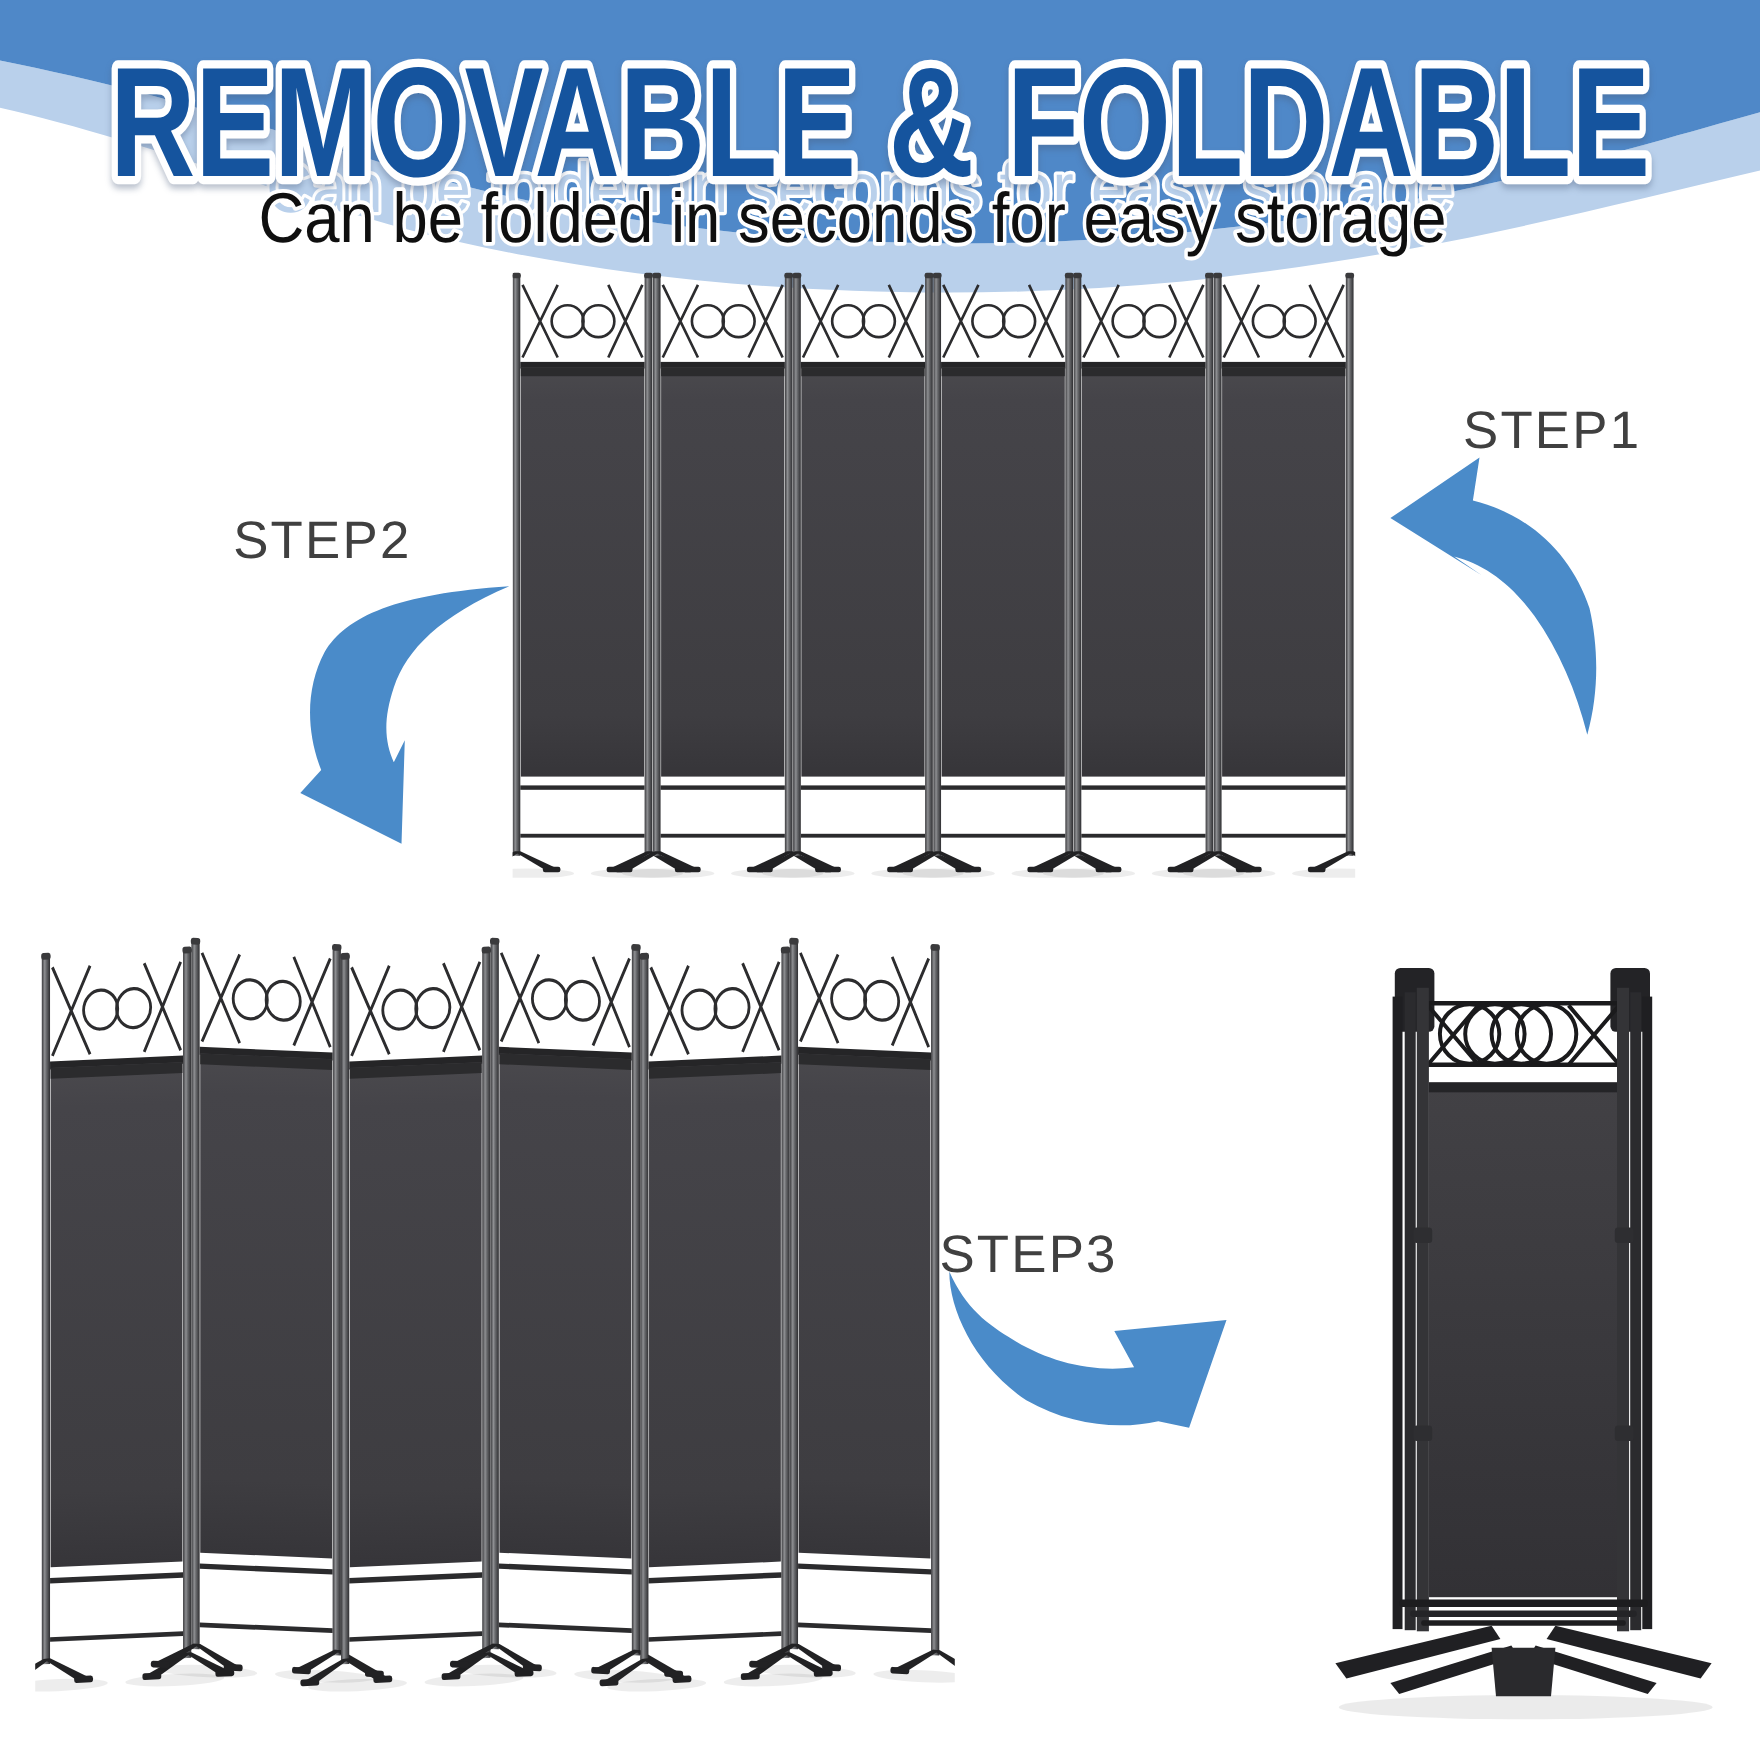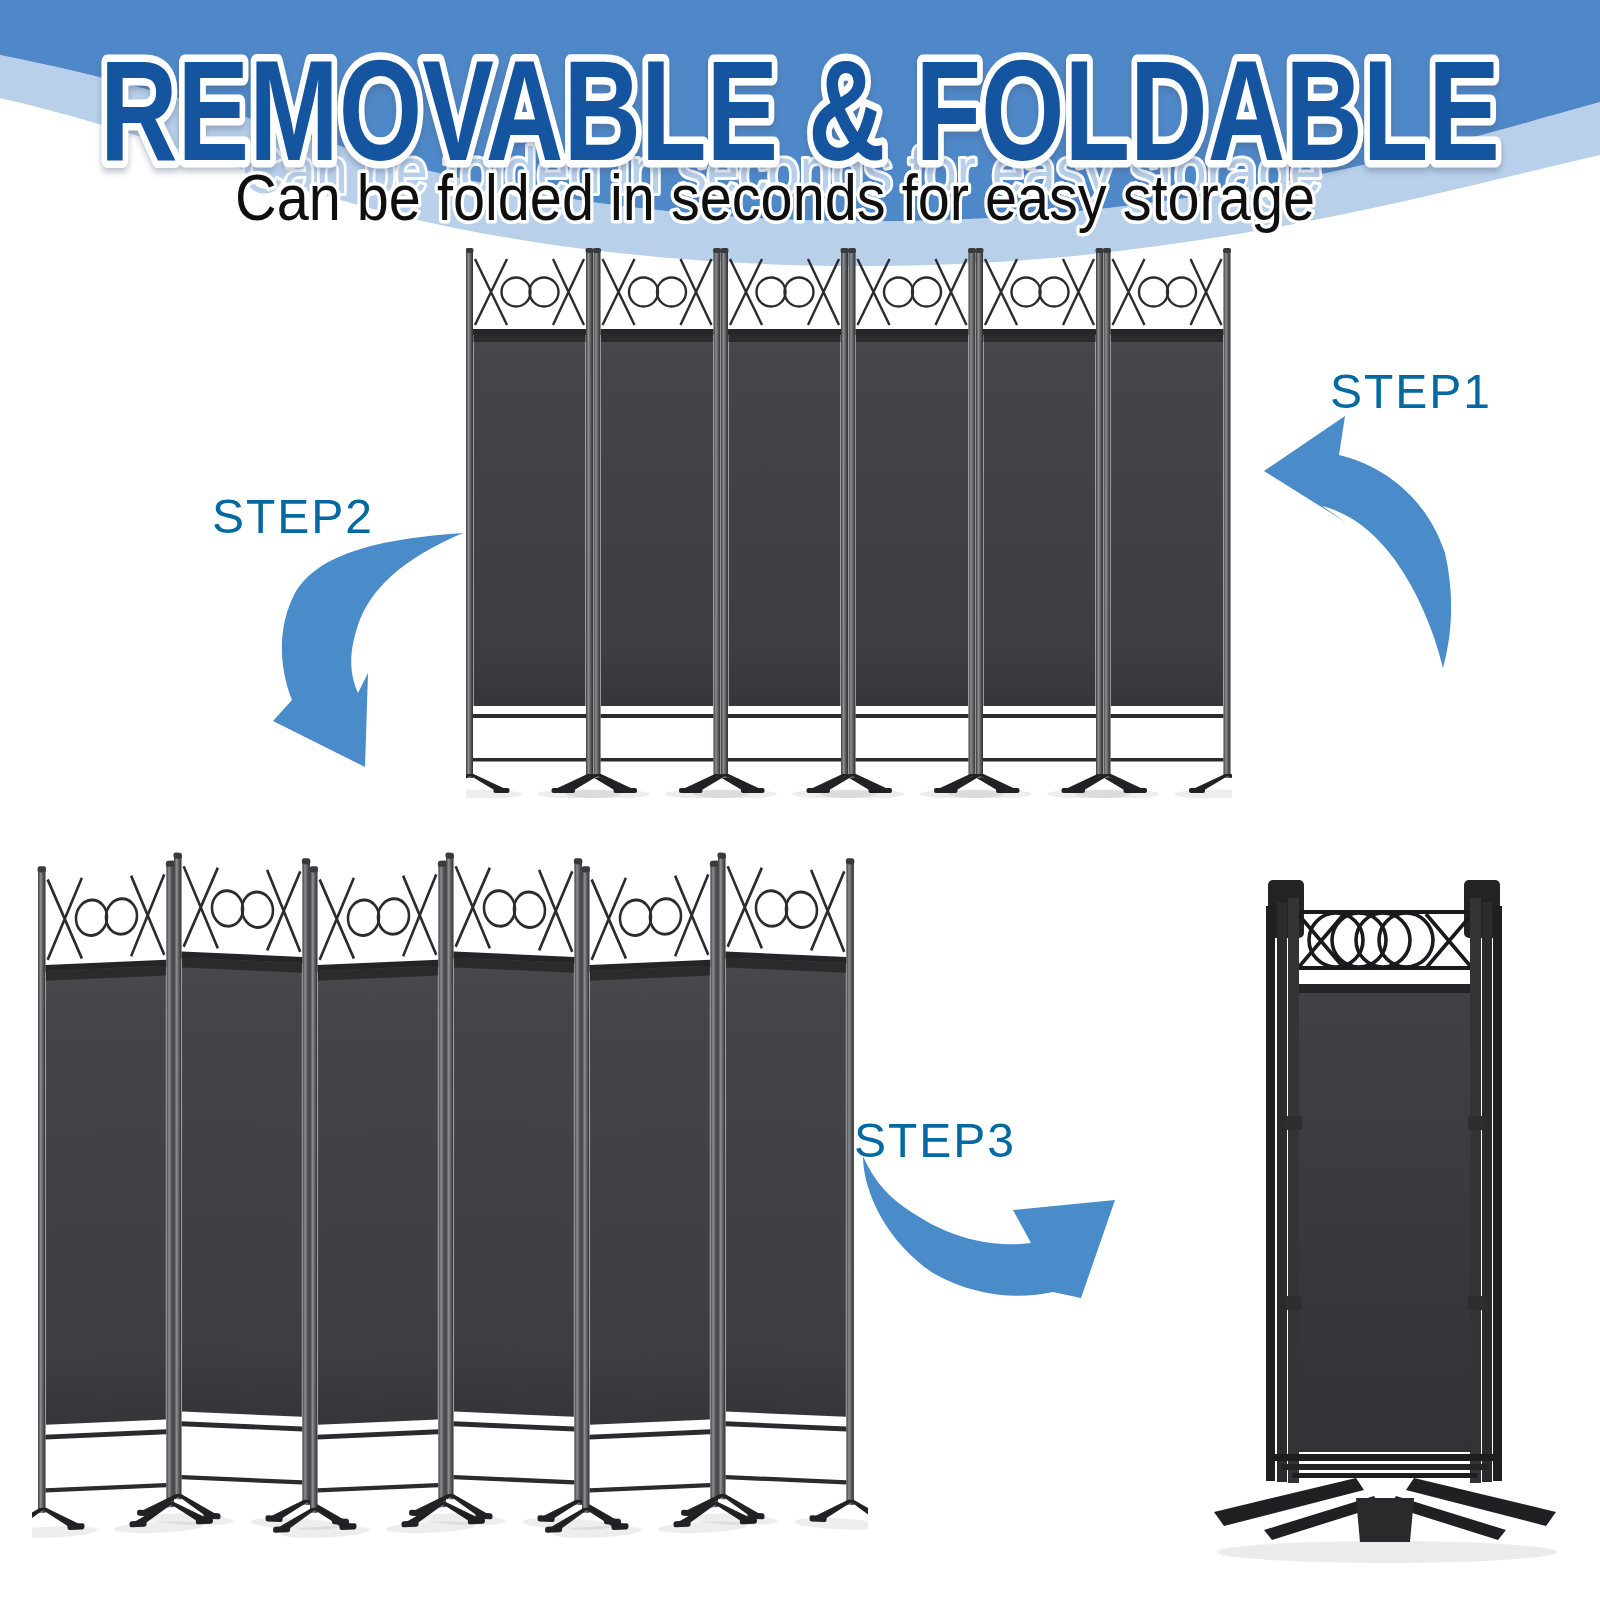--- a/index.html
+++ b/index.html
@@ -2,21 +2,21 @@
 <html><head>
 <meta charset="utf-8">
 <style>
   html,body{margin:0;padding:0}
   body{
     width:1600px;height:1600px;position:relative;overflow:hidden;
     background:#ffffff;font-family:"Liberation Sans",sans-serif;
   }
   .abs{position:absolute}
   .step-label{
-    position:absolute;font-size:48px;color:#0369a1;
+    position:absolute;font-size:48px;color:#404040;
     letter-spacing:2px;font-weight:400;white-space:nowrap;
   }
   text.title-text{
     font-family:"Liberation Sans",sans-serif;font-weight:bold;font-size:142px;
     fill:#15549e;stroke:#ffffff;stroke-width:15px;paint-order:stroke;
     stroke-linejoin:round;text-anchor:middle;
     filter:drop-shadow(0 4px 3px rgba(70,90,120,.38));
   }
   text.subtitle-text{
     font-family:"Liberation Sans",sans-serif;font-size:64px;fill:#0f0f0f;
@@ -106,21 +106,21 @@
   <div class="step-label" style="left:1330px;top:364px">STEP1</div>
   <svg class="abs arrow-icon" style="left:1237px;top:413px" width="240" height="280" viewBox="0 0 240 280">
     <path d="M27,58 L108,3 L102,42
              C155,55 192,92 208,140
              C216,175 217,215 206,255
              C196,215 180,178 158,147
              C136,117 112,100 85,93
              L110,110 Z"></path>
   </svg>
 
-  <div class="step-label" style="left:212px;top:489px">STEP2</div>
+  <div class="step-label" style="left:212px;top:464px">STEP2</div>
   <svg class="abs arrow-icon" style="left:240px;top:515px" width="235" height="285" viewBox="0 0 235 285">
     <path d="M125,252 L33,206 L52,185
              C38,150 38,110 55,78
              C75,45 120,25 223,18
              C160,45 130,75 118,110
              C108,140 110,160 118,178
              L128,158 Z"></path>
   </svg>
 
   <svg class="abs" role="img" style="left:32px;top:842px" width="836" height="728" viewBox="0 0 836 728">

